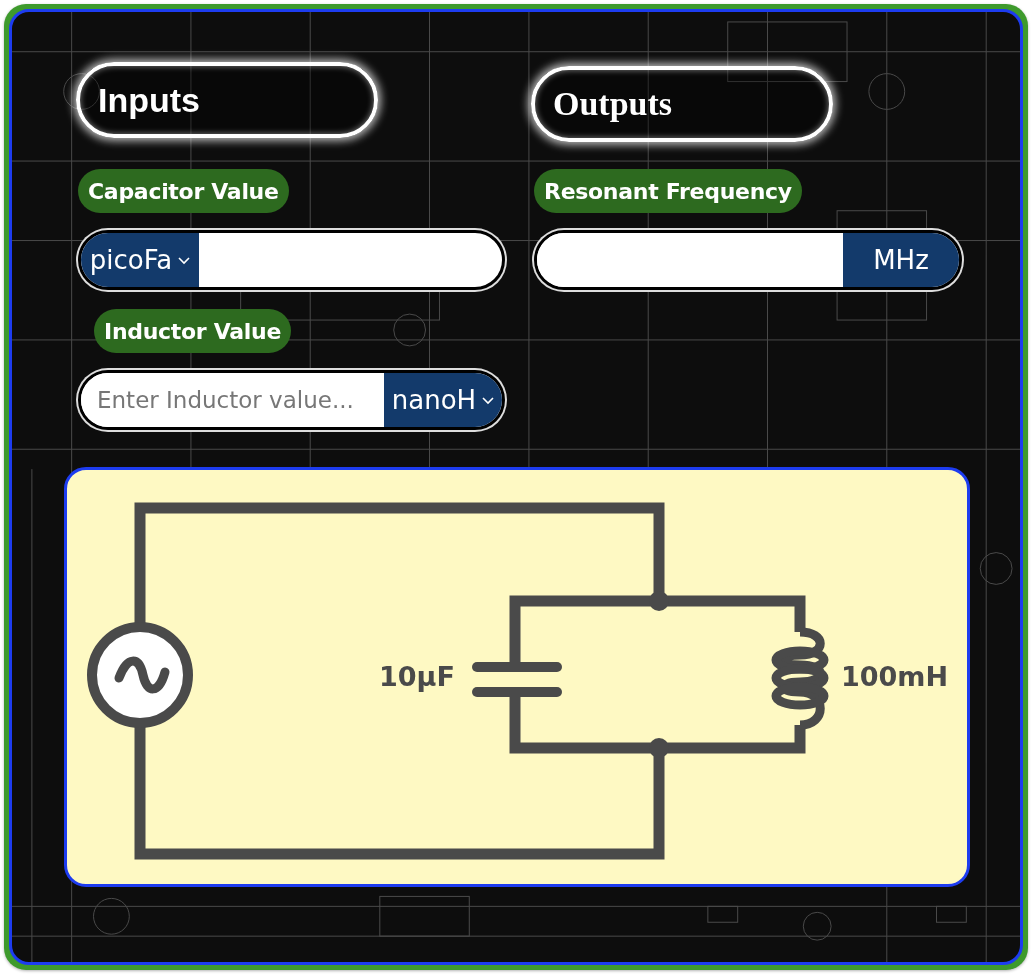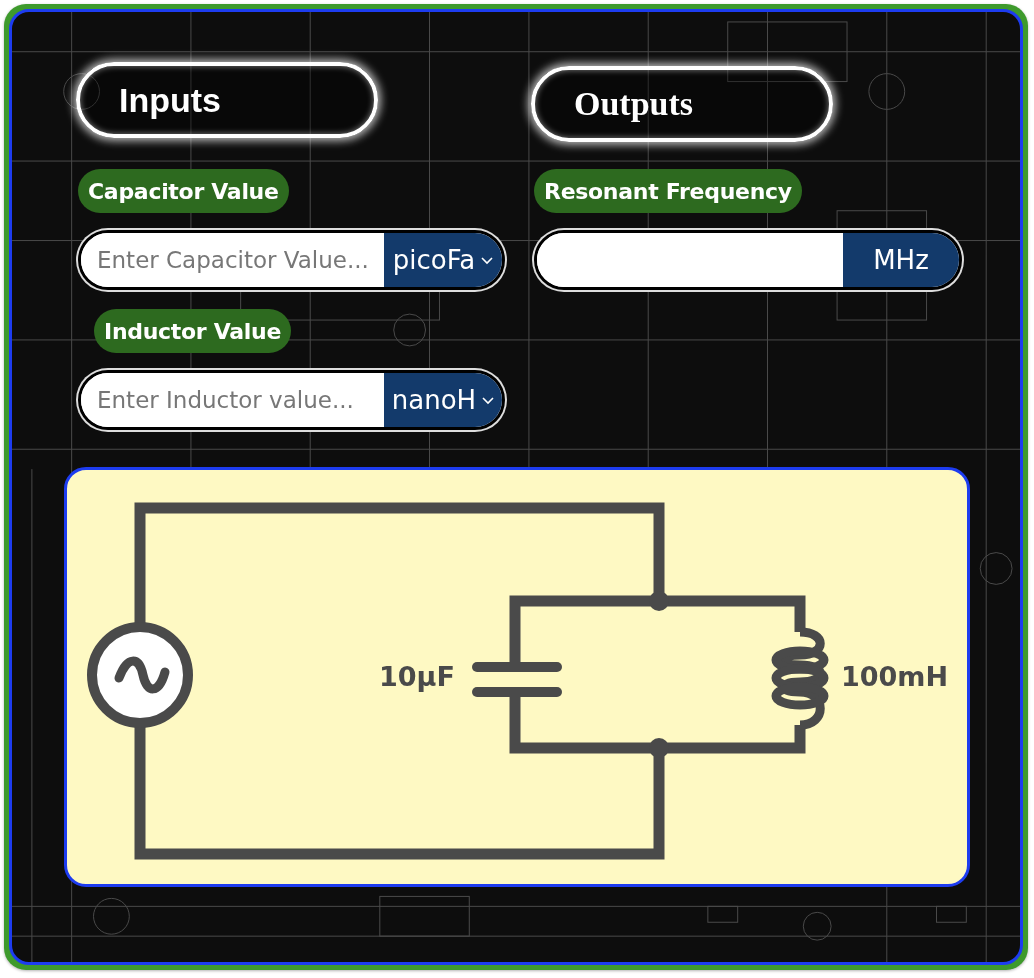--- a/index.html
+++ b/index.html
@@ -12,21 +12,21 @@
     position:absolute; left:9px; top:9px; width:1014px; height:956px;
     border-radius:20px; border:3px solid #1d3cf0; box-sizing:border-box;
     background-color:#0d0d0d; overflow:hidden;
   }
   .bg-svg { position:absolute; left:0; top:0; width:100%; height:100%; }
   .pill-title {
     position:absolute; height:76px; border-radius:40px; border:4px solid #ffffff;
     box-shadow:0 0 8px 3px rgba(255,255,255,0.7), inset 0 0 6px rgba(255,255,255,0.5);
     background:rgba(0,0,0,0.35); box-sizing:border-box;
     color:#ffffff; font-family:"Liberation Sans", sans-serif; font-weight:bold; font-size:34px;
-    display:flex; align-items:center; padding-left:39px;
+    display:flex; align-items:center; padding-left:18px;
   }
   .label-pill {
     position:absolute; height:44px; border-radius:22px; background:#2d6a1f;
     color:#ffffff; font-family:"DejaVu Sans", sans-serif; font-weight:bold; font-size:22px;
     display:flex; align-items:center; padding:0 10px; box-sizing:border-box; letter-spacing:-0.3px;
   }
   .input-group {
     position:absolute; height:60px; border-radius:30px; border:3px solid #000000;
     box-shadow:0 0 0 2px #dddddd; background:#ffffff; overflow:hidden; box-sizing:border-box; display:flex;
   }
@@ -88,21 +88,20 @@
         <circle cx="810" cy="920" r="14"></circle>
       <rect x="930" y="900" width="30" height="16"></rect>
         <rect x="700" y="900" width="30" height="16"></rect>
     </g>
   </svg>
 
   <div class="pill-title" style="left:64px; top:50px; width:302px;">Inputs</div>
 
   <div class="label-pill" style="left:66px; top:157px;">Capacitor Value</div>
   <div class="input-group" style="left:66px; top:218px; width:427px;">
-    <input type="text" placeholder="Enter Capacitor Value..." style="">
     <div class="unit" style="width:118px;">
       <span>picoFa</span>
       <svg class="chev" viewBox="0 0 12 12">
           <polyline points="1,4 6,9 11,4" stroke="#fff" stroke-width="1.6" fill="none"></polyline>
         </svg>
     </div>
   </div>
 
   <div class="label-pill" style="left:82px; top:297px;">Inductor Value</div>
   <div class="input-group" style="left:66px; top:358px; width:427px;">

